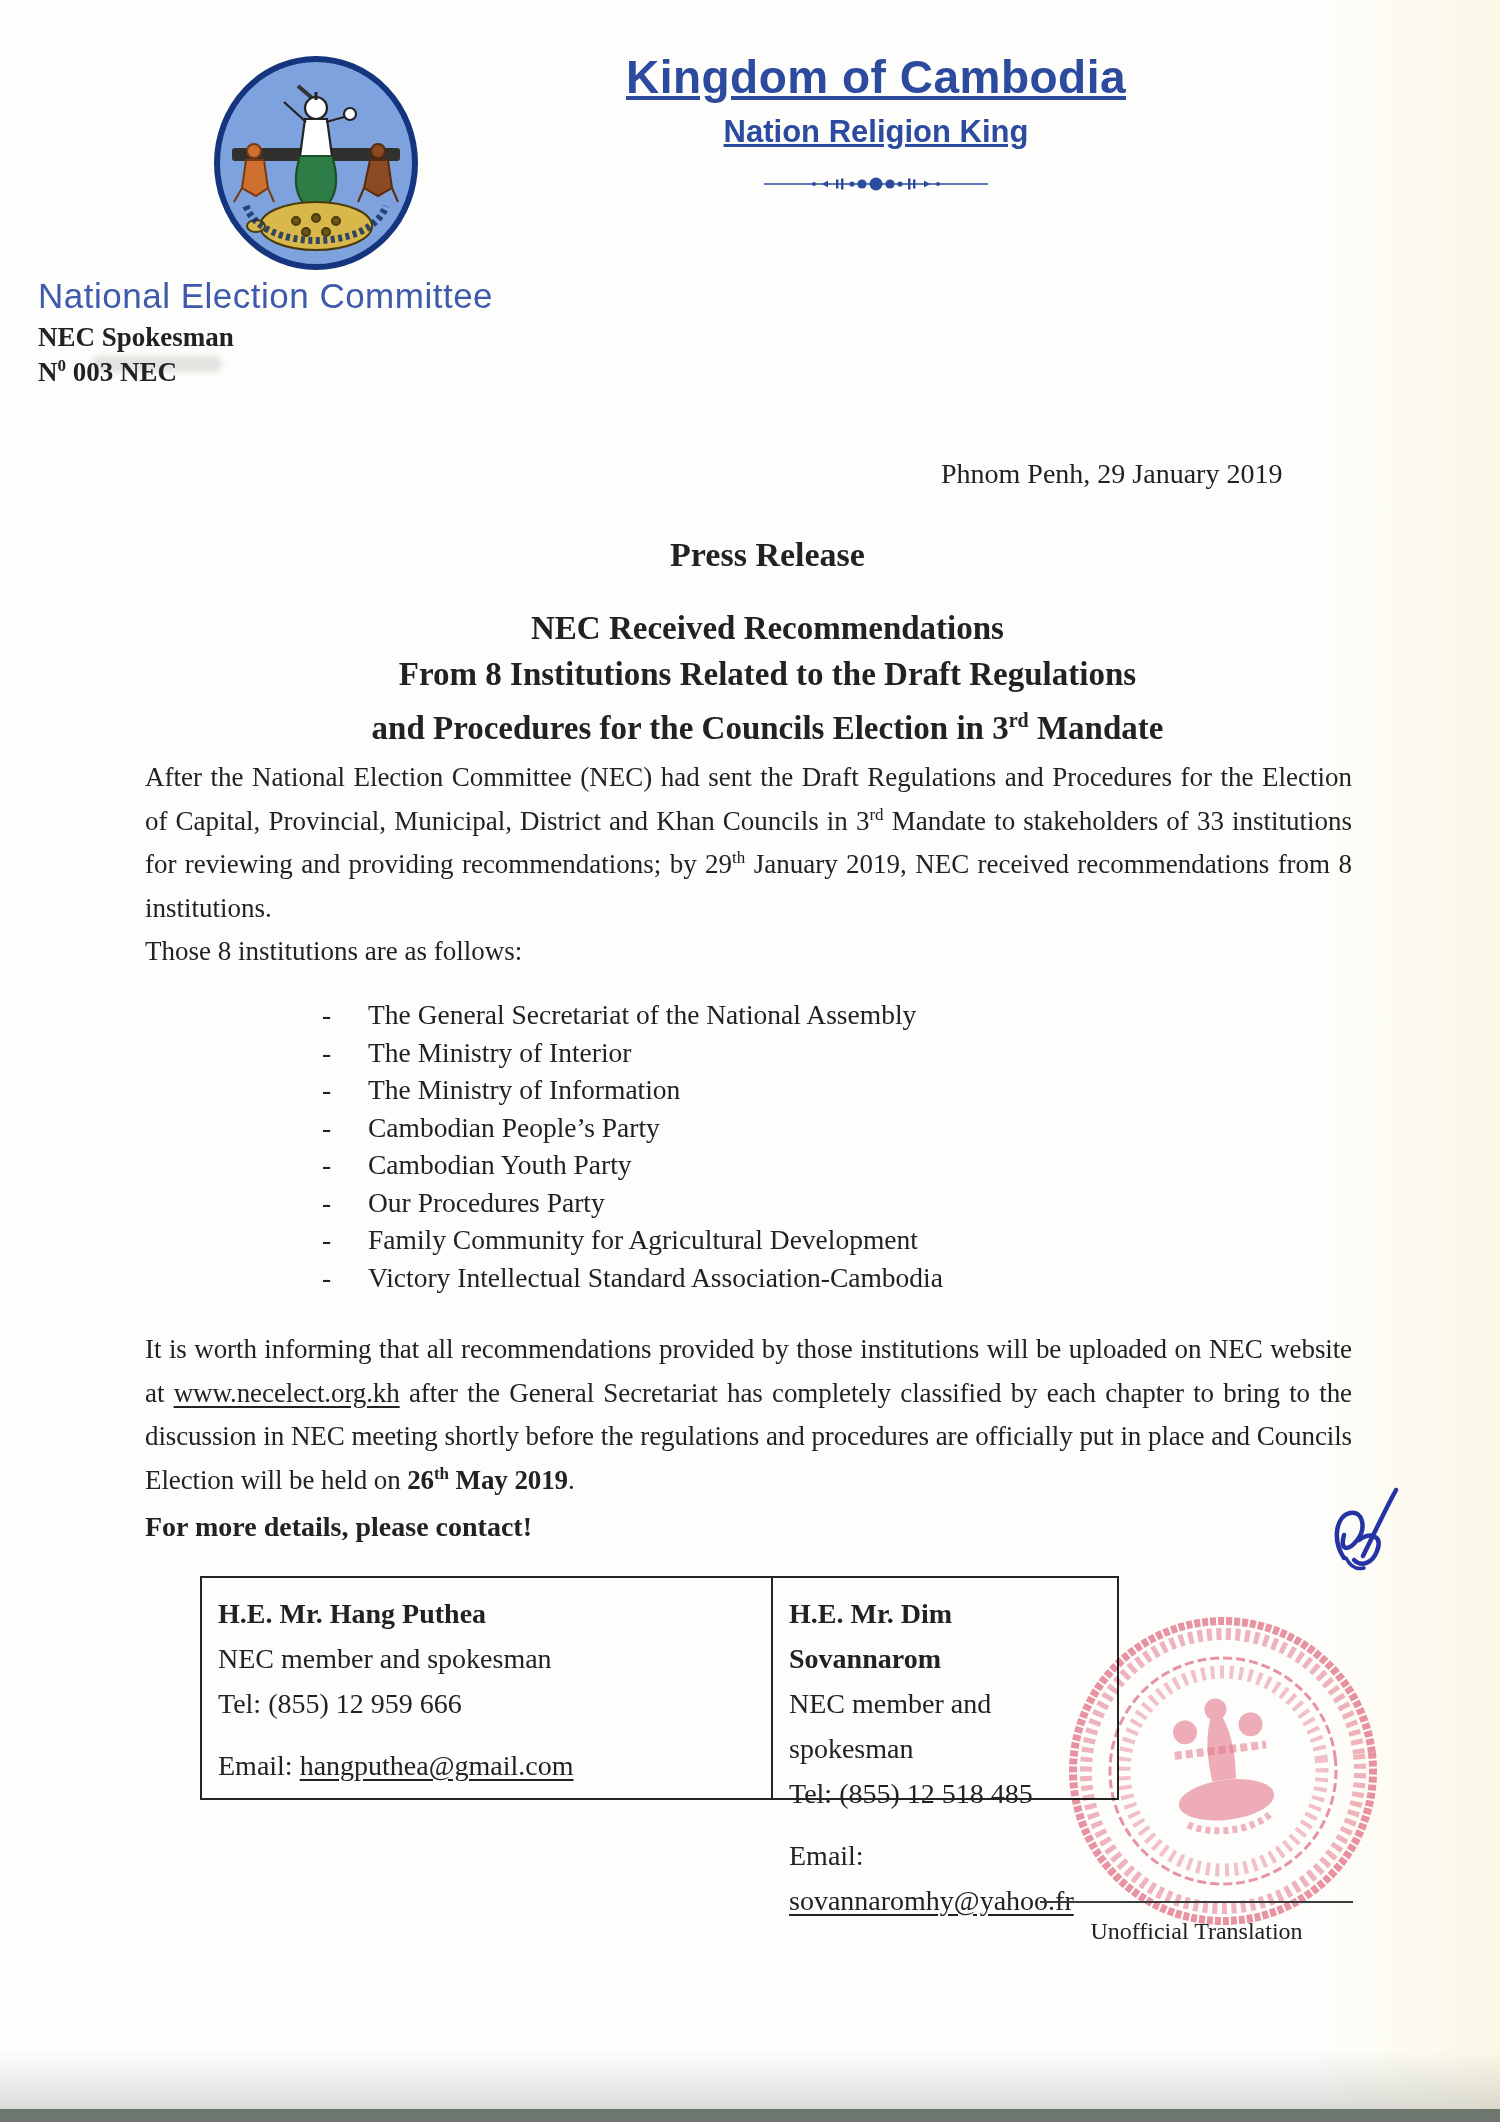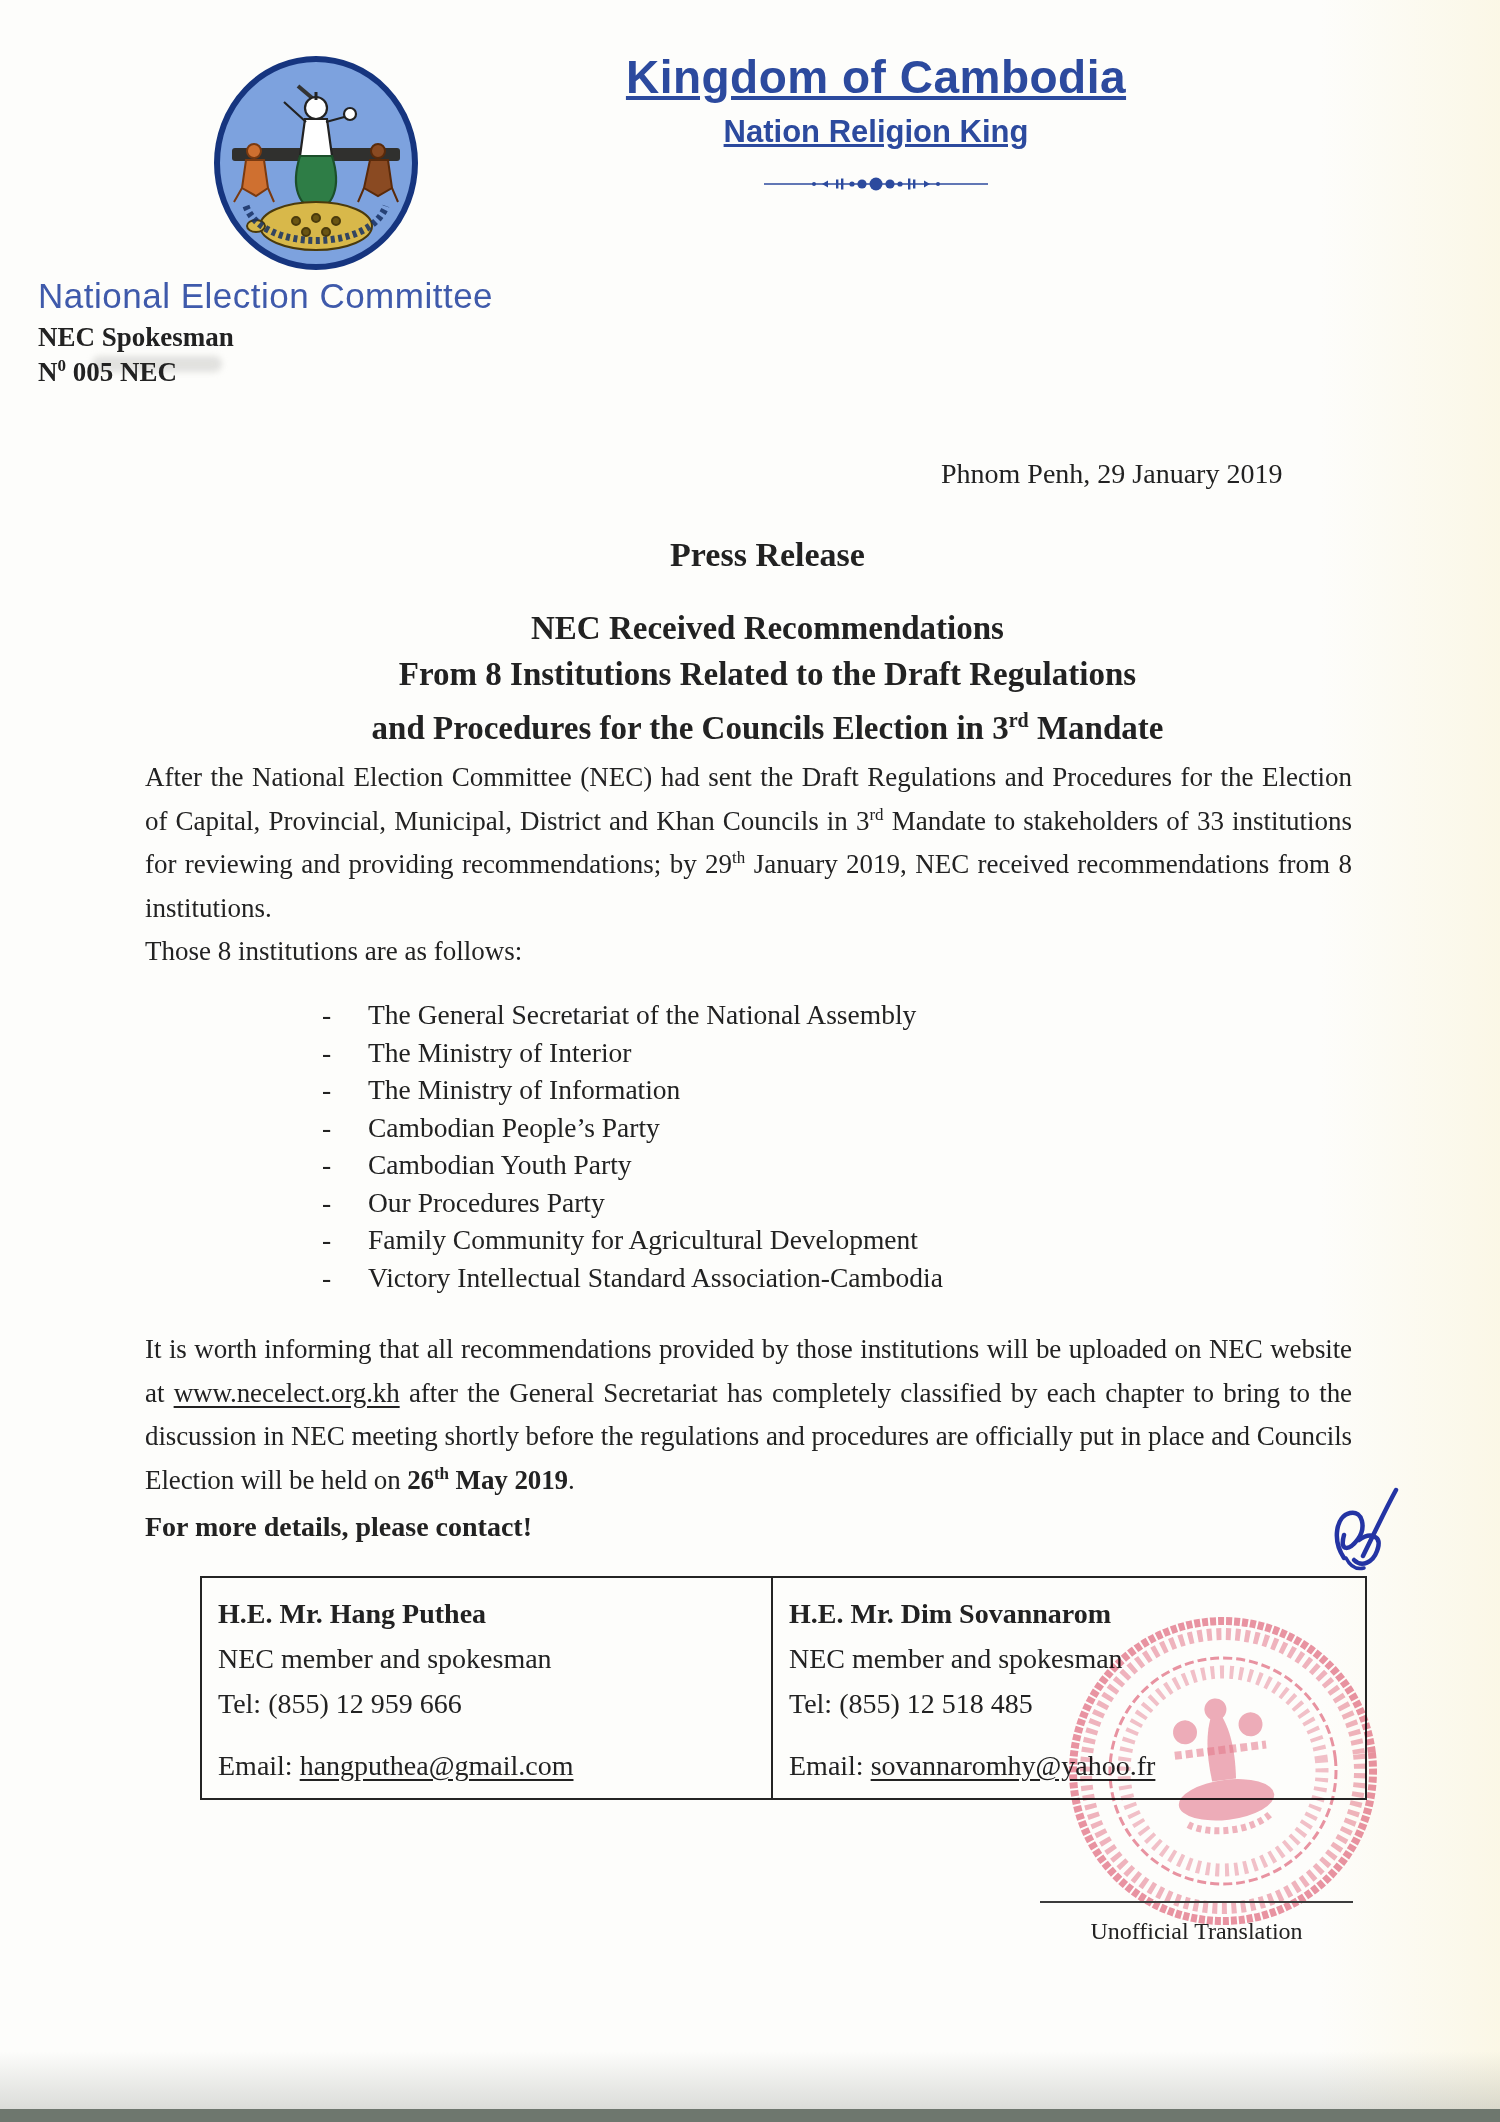--- a/index.html
+++ b/index.html
@@ -51,21 +51,21 @@
   .follows{position:absolute;left:145px;top:936px;font-size:27px;}
   .u{ text-decoration:underline; text-underline-offset:4px;}
   .b{font-weight:bold;}
 
   .inst-list{position:absolute;left:322px;top:999px;width:960px;font-size:27.5px;}
   .inst-item{display:flex;height:37.5px;align-items:flex-start;}
   .inst-dash{width:46px;flex:0 0 46px;}
 
   .contact-heading{position:absolute;left:145px;top:1511px;font-size:28px;font-weight:bold;}
 
-  .contact-table{position:absolute;left:200px;top:1576px;width:1167px;height:224px;
+  .contact-table{position:absolute;left:200px;top:1576px;width:919px;height:224px;
     border:2.5px solid #242424;display:flex;box-sizing:border-box;}
   .contact-cell{box-sizing:border-box;padding:13px 18px 0 16px;font-size:28px;}
   .cell-left{width:571px;border-right:2.5px solid #242424;}
   .cell-right{flex:1;}
   .contact-name{font-weight:bold;line-height:45px;}
   .contact-line{line-height:45px;}
   .contact-email{line-height:45px;margin-top:17px;}
 
   .footer-note{position:absolute;left:1040px;top:1901px;width:313px;
     border-top:2px solid #3c3c3c;padding-top:15px;text-align:center;font-size:24px;}
@@ -118,21 +118,21 @@
         <circle cx="114" cy="176" r="4" fill="#6a5513"></circle>
       </g>
 
       <path d="M34,150 C50,196 158,196 174,150" fill="none" stroke="#163064" stroke-width="7" stroke-dasharray="4 3.5" opacity=".85"></path>
     </svg>
   </div>
 
   <div class="org-block">
     <div class="org-name">National Election Committee</div>
     <div class="org-sub">NEC Spokesman</div>
-    <div class="doc-no"><span>N</span><sup>0</sup><span> 005 NEC</span></div>
+    <div class="doc-no"><span>N</span><sup>0</sup><span> 003 NEC</span></div>
   </div>
 
   <div class="kingdom-block">
     <div class="kingdom-title">Kingdom of Cambodia</div>
     <div class="kingdom-motto">Nation Religion King</div>
     <div class="divider-wrap">
       <svg width="224" height="20" viewBox="0 0 224 20">
         <g fill="#2c4a9e" stroke="#2c4a9e">
           <line x1="0" y1="10" x2="224" y2="10" stroke-width="1.6"></line>
           <circle cx="112" cy="10" r="6.5" stroke="none"></circle>

